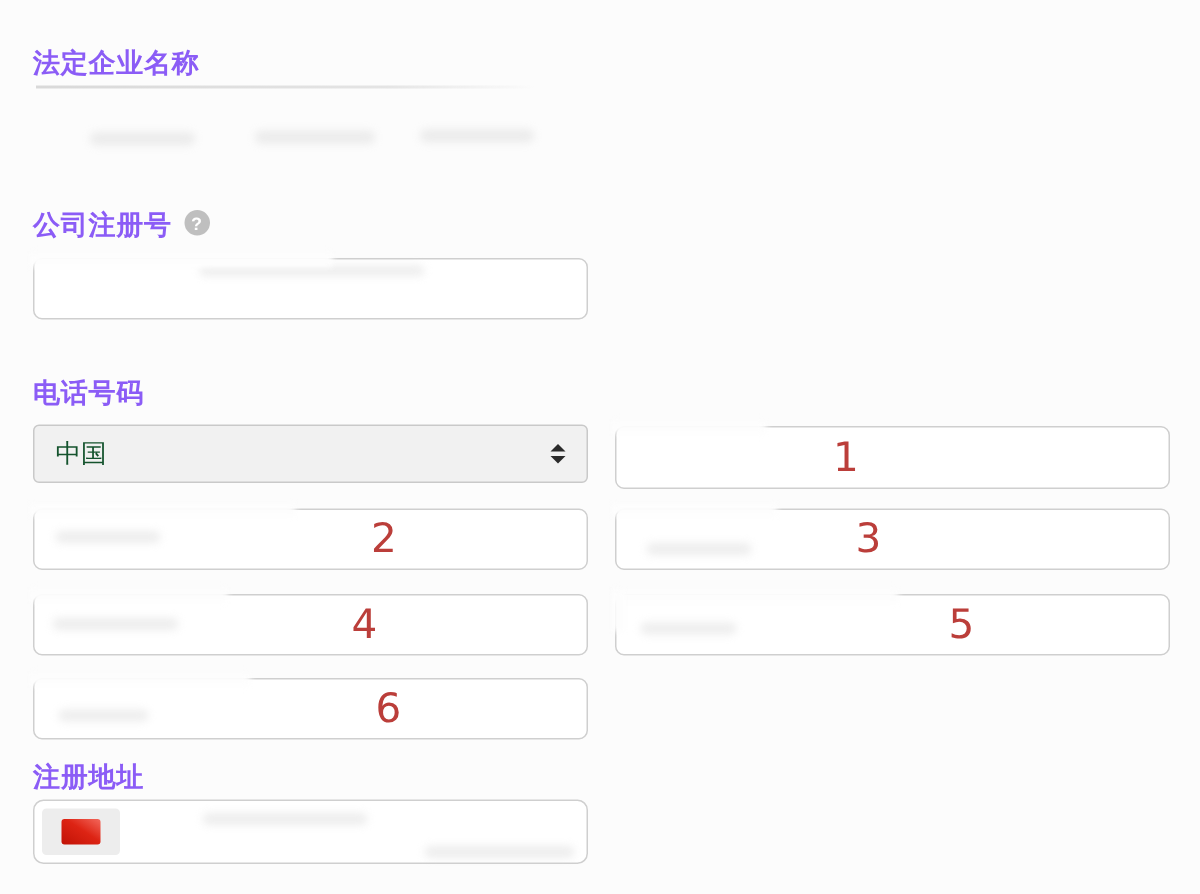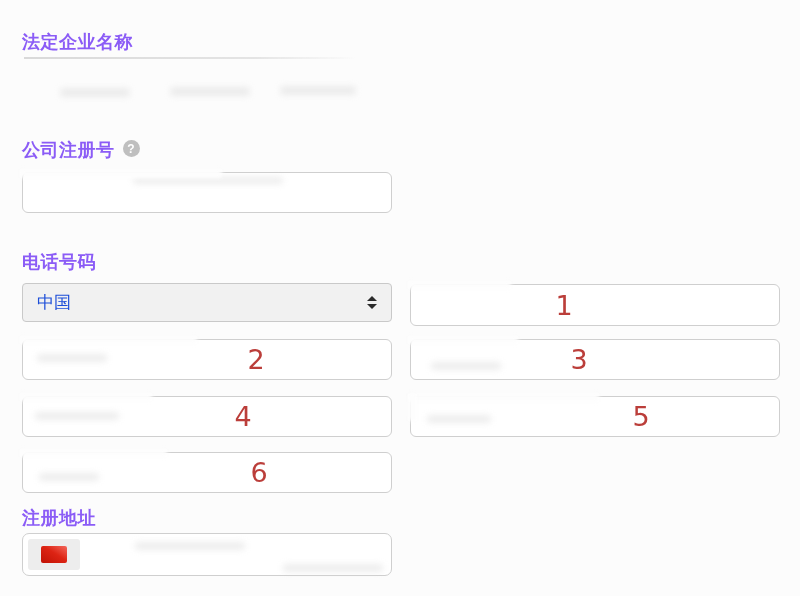--- a/index.html
+++ b/index.html
@@ -46,21 +46,21 @@
     background:linear-gradient(to right,#d9d9d9,#e4e4e4 70%,rgba(232,232,232,0));
     filter:blur(.4px);
   }
   .legal-redacted{position:absolute;left:24px;top:78px;width:350px;height:32px;}
   
   .country-select{
     position:absolute;left:22px;top:283px;width:370px;height:39px;box-sizing:border-box;
     background:#f1f1f1;border:1px solid #c9c9c9;border-radius:4px;
     display:flex;align-items:center;padding:0 14px;cursor:pointer;
   }
-  .country-select .sel-text{font-size:17px;color:#1d4ed8;flex:1;}
+  .country-select .sel-text{font-size:17px;color:#14532d;flex:1;}
   .stepper{display:flex;flex-direction:column;gap:3px;align-items:center;}
   .stepper .tri-up{width:0;height:0;border-left:5px solid transparent;
     border-right:5px solid transparent;border-bottom:5px solid #2b2b2b;}
   .stepper .tri-down{width:0;height:0;border-left:5px solid transparent;
     border-right:5px solid transparent;border-top:5px solid #2b2b2b;}
   
   .phone-prefix{
     position:absolute;left:5px;top:5px;bottom:5px;width:52px;background:#ededed;
     border-radius:3px;display:flex;align-items:center;justify-content:center;
     cursor:pointer;z-index:2;

